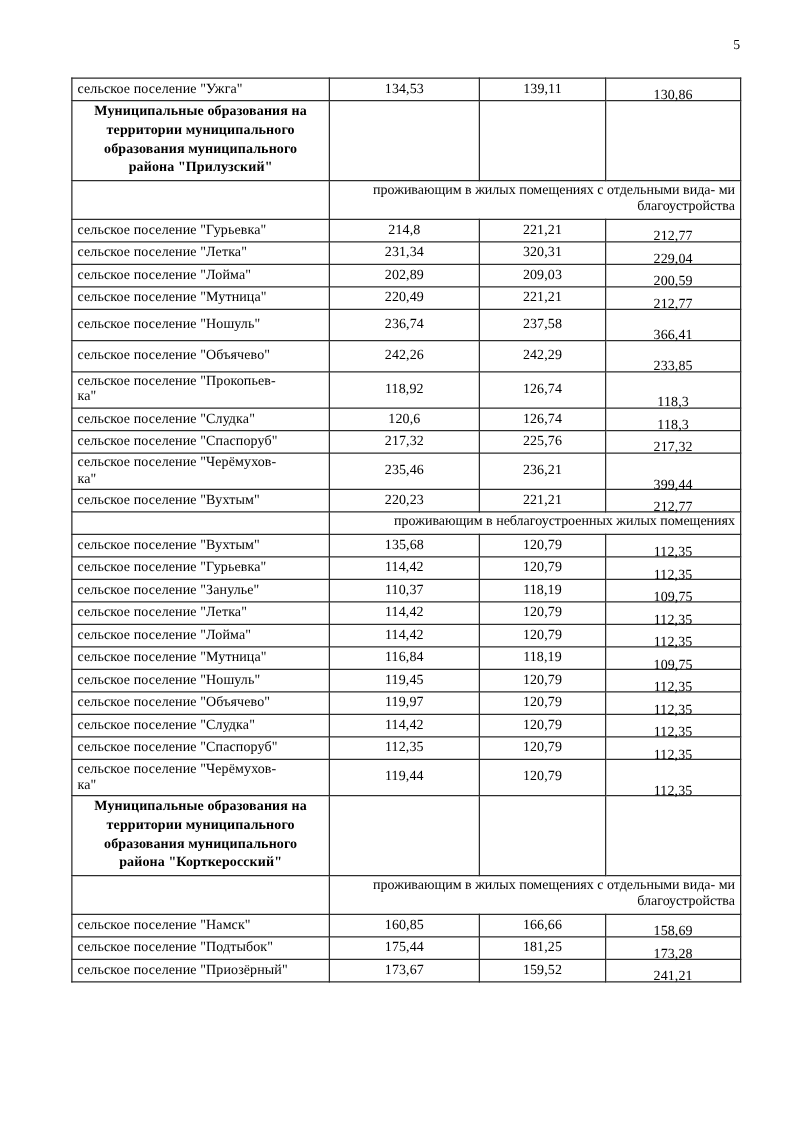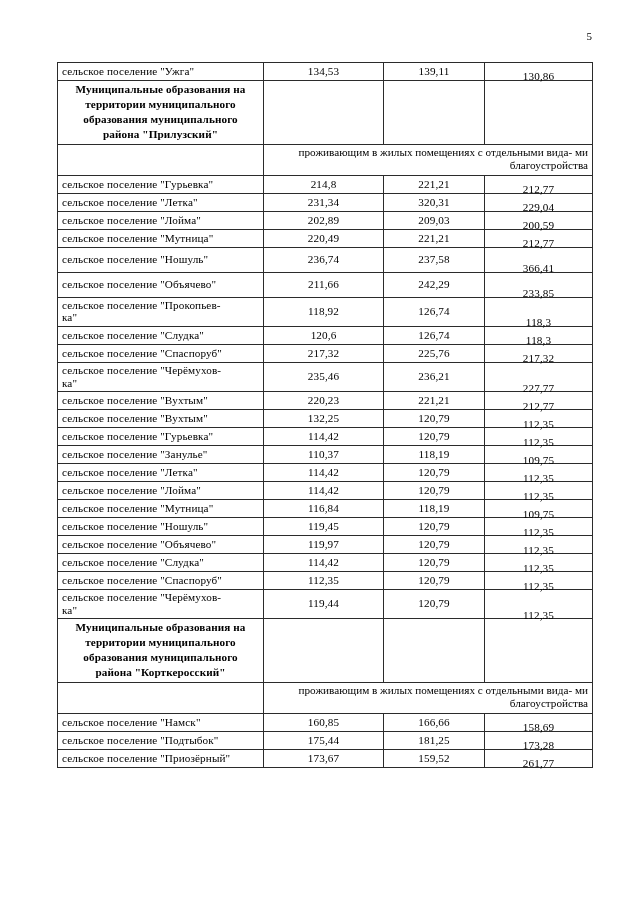--- a/index.html
+++ b/index.html
@@ -140,21 +140,21 @@
             <td class="val v3">212,77</td>
           </tr>
           <tr class="r-mid">
             <td class="name">сельское поселение  "Ношуль"</td>
             <td class="val v1">236,74</td>
             <td class="val v2">237,58</td>
             <td class="val v3">366,41</td>
           </tr>
           <tr class="r-mid">
             <td class="name">сельское поселение  "Объячево"</td>
-            <td class="val v1">211,66</td>
+            <td class="val v1">242,26</td>
             <td class="val v2">242,29</td>
             <td class="val v3">233,85</td>
           </tr>
           <tr class="r-mid">
             <td class="name">сельское поселение  "Прокопьев-
 ка"</td>
             <td class="val v1">118,92</td>
             <td class="val v2">126,74</td>
             <td class="val v3">118,3</td>
           </tr>
@@ -168,31 +168,35 @@
             <td class="name">сельское поселение  "Спаспоруб"</td>
             <td class="val v1">217,32</td>
             <td class="val v2">225,76</td>
             <td class="val v3">217,32</td>
           </tr>
           <tr class="r-mid">
             <td class="name">сельское поселение  "Черёмухов-
 ка"</td>
             <td class="val v1">235,46</td>
             <td class="val v2">236,21</td>
-            <td class="val v3">227,77</td>
+            <td class="val v3">399,44</td>
           </tr>
           <tr class="r-std">
             <td class="name">сельское поселение  "Вухтым"</td>
             <td class="val v1">220,23</td>
             <td class="val v2">221,21</td>
             <td class="val v3">212,77</td>
           </tr>
           <tr class="r-std">
+            <td class="name">&nbsp;</td>
+            <td class="span-head" colspan="3">проживающим в неблагоустроенных жилых помещениях</td>
+          </tr>
+          <tr class="r-std">
             <td class="name">сельское поселение  "Вухтым"</td>
-            <td class="val v1">132,25</td>
+            <td class="val v1">135,68</td>
             <td class="val v2">120,79</td>
             <td class="val v3">112,35</td>
           </tr>
           <tr class="r-std">
             <td class="name">сельское поселение  "Гурьевка"</td>
             <td class="val v1">114,42</td>
             <td class="val v2">120,79</td>
             <td class="val v3">112,35</td>
           </tr>
           <tr class="r-std">
@@ -273,19 +277,19 @@
           <tr class="r-std">
             <td class="name">сельское поселение  "Подтыбок"</td>
             <td class="val v1">175,44</td>
             <td class="val v2">181,25</td>
             <td class="val v3">173,28</td>
           </tr>
           <tr class="r-std">
             <td class="name">сельское поселение  "Приозёрный"</td>
             <td class="val v1">173,67</td>
             <td class="val v2">159,52</td>
-            <td class="val v3">261,77</td>
+            <td class="val v3">241,21</td>
           </tr>
         </tbody>
     </table>
   </div>
 
 </div>
 
 </body></html>

